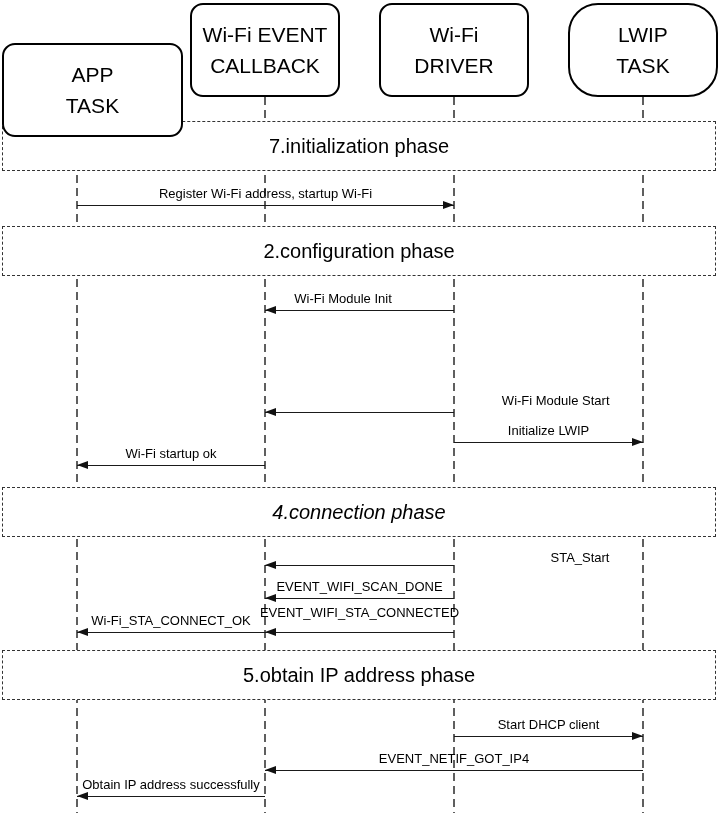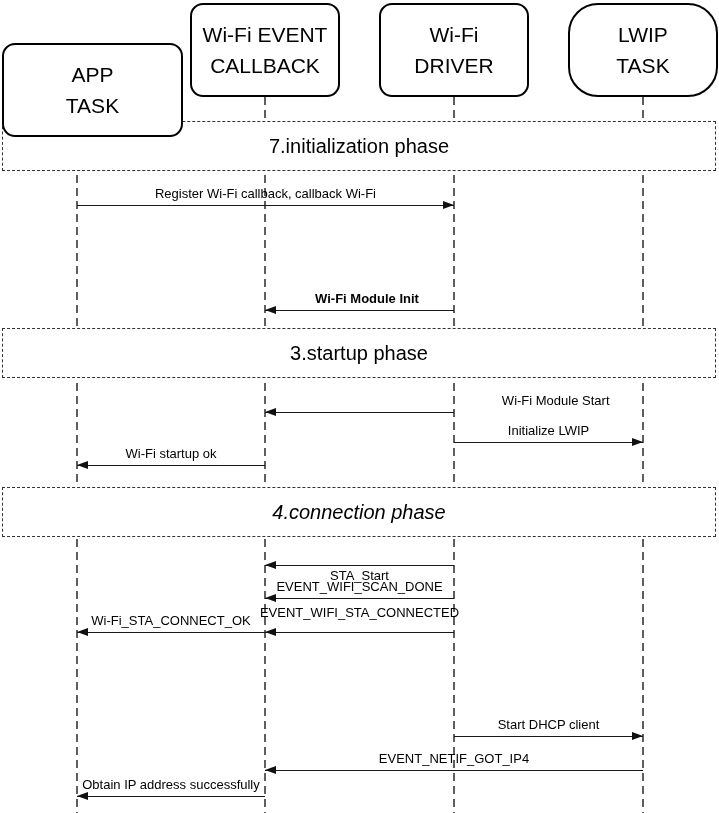--- a/index.html
+++ b/index.html
@@ -37,71 +37,74 @@
 <body>
 
 <div id="stage" style="background: rgb(255, 255, 255); color: rgb(0, 0, 0);">
     <div class="lifeline" style="left: 76px; top: 97px; height: 716px; background: repeating-linear-gradient(rgb(95, 95, 95) 0px, rgb(95, 95, 95) 8px, transparent 8px, transparent 13px);"></div>
     <div class="lifeline" style="left: 264px; top: 97px; height: 716px; background: repeating-linear-gradient(rgb(95, 95, 95) 0px, rgb(95, 95, 95) 8px, transparent 8px, transparent 13px);"></div>
     <div class="lifeline" style="left: 453px; top: 97px; height: 716px; background: repeating-linear-gradient(rgb(95, 95, 95) 0px, rgb(95, 95, 95) 8px, transparent 8px, transparent 13px);"></div>
     <div class="lifeline" style="left: 642px; top: 97px; height: 716px; background: repeating-linear-gradient(rgb(95, 95, 95) 0px, rgb(95, 95, 95) 8px, transparent 8px, transparent 13px);"></div>
     <div class="phase-band" style="left: 2px; top: 121px; width: 714px; height: 50px; border-color: rgb(51, 51, 51);">
       <span>7.initialization phase</span>
     </div>
-    <div class="phase-band" style="left: 2px; top: 328px; width: 714px; height: 50px; border-color: rgb(51, 51, 51);">
-      <span>3.startup phase</span>
+    <div class="phase-band" style="left: 2px; top: 226px; width: 714px; height: 50px; border-color: rgb(51, 51, 51);">
+      <span>2.configuration phase</span>
     </div>
     <div class="phase-band" style="left: 2px; top: 487px; width: 714px; height: 50px; border-color: rgb(51, 51, 51); font-style: italic;">
       <span>4.connection phase</span>
+    </div>
+    <div class="phase-band" style="left: 2px; top: 650px; width: 714px; height: 50px; border-color: rgb(51, 51, 51);">
+      <span>5.obtain IP address phase</span>
     </div>
     <div class="participant-box" style="left: 2px; top: 3px; width: 181px; height: 94px; border-color: rgb(0, 0, 0); margin-top: 40px;">
       <span>APP</span>
       <span>TASK</span>
     </div>
     <div class="participant-box" style="left: 379px; top: 3px; width: 150px; height: 94px; border-color: rgb(0, 0, 0);">
       <span>Wi-Fi</span>
       <span>DRIVER</span>
     </div>
     <div class="participant-box" style="left: 190px; top: 3px; width: 150px; height: 94px; border-color: rgb(0, 0, 0);">
       <span>Wi-Fi EVENT</span>
       <span>CALLBACK</span>
     </div>
     <div class="participant-box" style="left: 568px; top: 3px; width: 150px; height: 94px; border-color: rgb(0, 0, 0); border-radius: 30px;">
       <span>LWIP</span>
       <span>TASK</span>
     </div>
     <div class="message">
       <div class="msg-line" style="left: 77px; top: 205px; width: 377px; border-top-color: rgb(26, 26, 26);"></div>
       <div class="arrowhead right" style="top: 201.3px; left: 443px; border-left-color: rgb(17, 17, 17);"></div>
-      <div class="msg-label" style="left: 15.5px; width: 500px; top: 185px;">Register Wi-Fi callback, callback Wi-Fi</div>
+      <div class="msg-label" style="left: 15.5px; width: 500px; top: 185px;">Register Wi-Fi address, startup Wi-Fi</div>
     </div>
     <div class="message">
       <div class="msg-line" style="left: 265px; top: 310px; width: 189px; border-top-color: rgb(26, 26, 26);"></div>
       <div class="arrowhead left" style="top: 306.3px; left: 265px; border-right-color: rgb(17, 17, 17);"></div>
-      <div class="msg-label" style="left: 117px; width: 500px; top: 290px; font-weight: bold;">Wi-Fi Module Init</div>
+      <div class="msg-label" style="left: 93px; width: 500px; top: 290px;">Wi-Fi Module Init</div>
     </div>
     <div class="message">
       <div class="msg-line" style="left: 265px; top: 412px; width: 189px; border-top-color: rgb(26, 26, 26);"></div>
       <div class="arrowhead left" style="top: 408.3px; left: 265px; border-right-color: rgb(17, 17, 17);"></div>
       <div class="msg-label" style="left: 109.5px; width: 500px; top: 392px; text-align: right;">Wi-Fi Module Start</div>
     </div>
     <div class="message">
       <div class="msg-line" style="left: 454px; top: 442px; width: 189px; border-top-color: rgb(26, 26, 26);"></div>
       <div class="arrowhead right" style="top: 438.3px; left: 632px; border-left-color: rgb(17, 17, 17);"></div>
       <div class="msg-label" style="left: 298.5px; width: 500px; top: 422px;">Initialize LWIP</div>
     </div>
     <div class="message">
       <div class="msg-line" style="left: 77px; top: 465px; width: 188px; border-top-color: rgb(26, 26, 26);"></div>
       <div class="arrowhead left" style="top: 461.3px; left: 77px; border-right-color: rgb(17, 17, 17);"></div>
       <div class="msg-label" style="left: -79px; width: 500px; top: 445px;">Wi-Fi startup ok</div>
     </div>
     <div class="message">
       <div class="msg-line" style="left: 265px; top: 565px; width: 189px; border-top-color: rgb(26, 26, 26);"></div>
       <div class="arrowhead left" style="top: 561.3px; left: 265px; border-right-color: rgb(17, 17, 17);"></div>
-      <div class="msg-label" style="left: 109.5px; width: 500px; top: 567px;">STA_Start</div>
+      <div class="msg-label" style="left: 109.5px; width: 500px; top: 549px; text-align: right;">STA_Start</div>
     </div>
     <div class="message">
       <div class="msg-line" style="left: 265px; top: 598px; width: 189px; border-top-color: rgb(26, 26, 26);"></div>
       <div class="arrowhead left" style="top: 594.3px; left: 265px; border-right-color: rgb(17, 17, 17);"></div>
       <div class="msg-label" style="left: 109.5px; width: 500px; top: 578px;">EVENT_WIFI_SCAN_DONE</div>
     </div>
     <div class="message">
       <div class="msg-line" style="left: 77px; top: 632px; width: 188px; border-top-color: rgb(26, 26, 26);"></div>
       <div class="arrowhead left" style="top: 628.3px; left: 77px; border-right-color: rgb(17, 17, 17);"></div>
       <div class="msg-label" style="left: -79px; width: 500px; top: 612px;">Wi-Fi_STA_CONNECT_OK</div>

